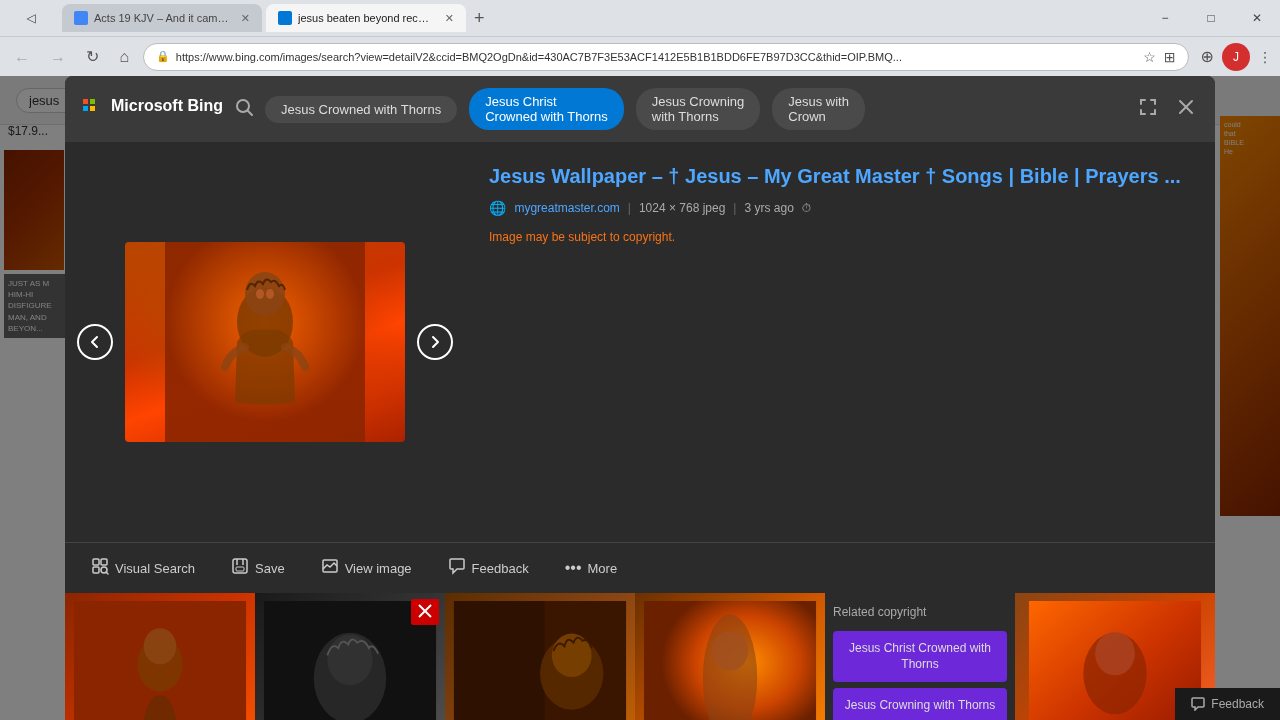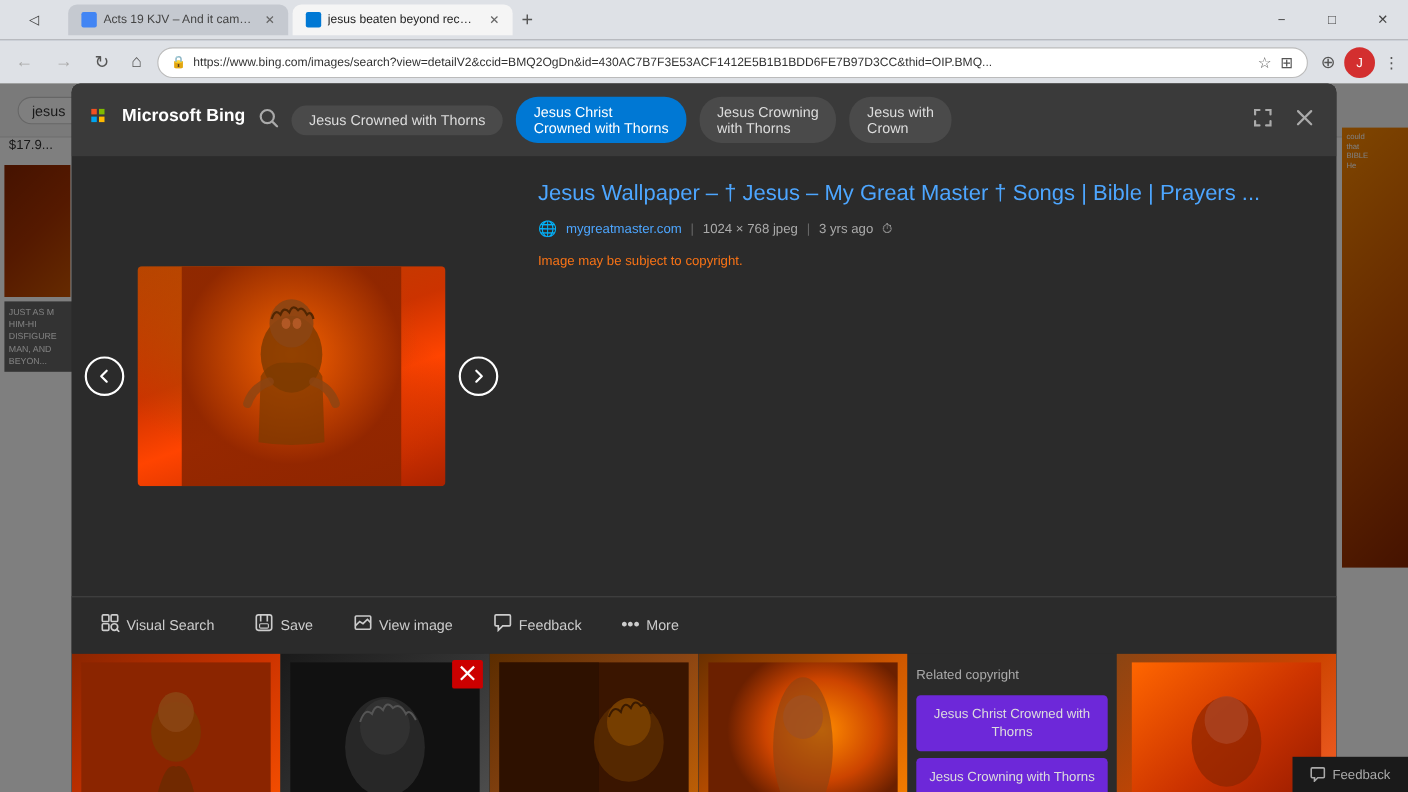--- a/index.html
+++ b/index.html
@@ -128,21 +128,21 @@
         radial-gradient(ellipse at 60% 60%, rgba(200,50,0,0.8) 0%, transparent 50%),
         linear-gradient(160deg, #b84400 0%, #cc3300 40%, #ff4400 60%, #aa2200 100%);
       display: flex; align-items: center; justify-content: center;
     }
 
     
     .modal-info {
       flex: 1; padding: 20px 24px; color: white;
     }
     .image-title {
-      font-size: 20px; color: #4da6ff; font-weight: 400; line-height: 1.4; margin-bottom: 10px;
+      font-size: 20px; color: #4da6ff; font-weight: 700; line-height: 1.4; margin-bottom: 10px;
     }
     .image-meta {
       display: flex; align-items: center; gap: 8px; font-size: 12px; color: #aaa; margin-bottom: 14px;
     }
     .meta-globe { font-size: 14px; }
     .meta-domain { color: #4da6ff; }
     .meta-sep { color: #666; }
     .image-actions {
       display: flex; gap: 10px; margin-bottom: 14px;
     }

